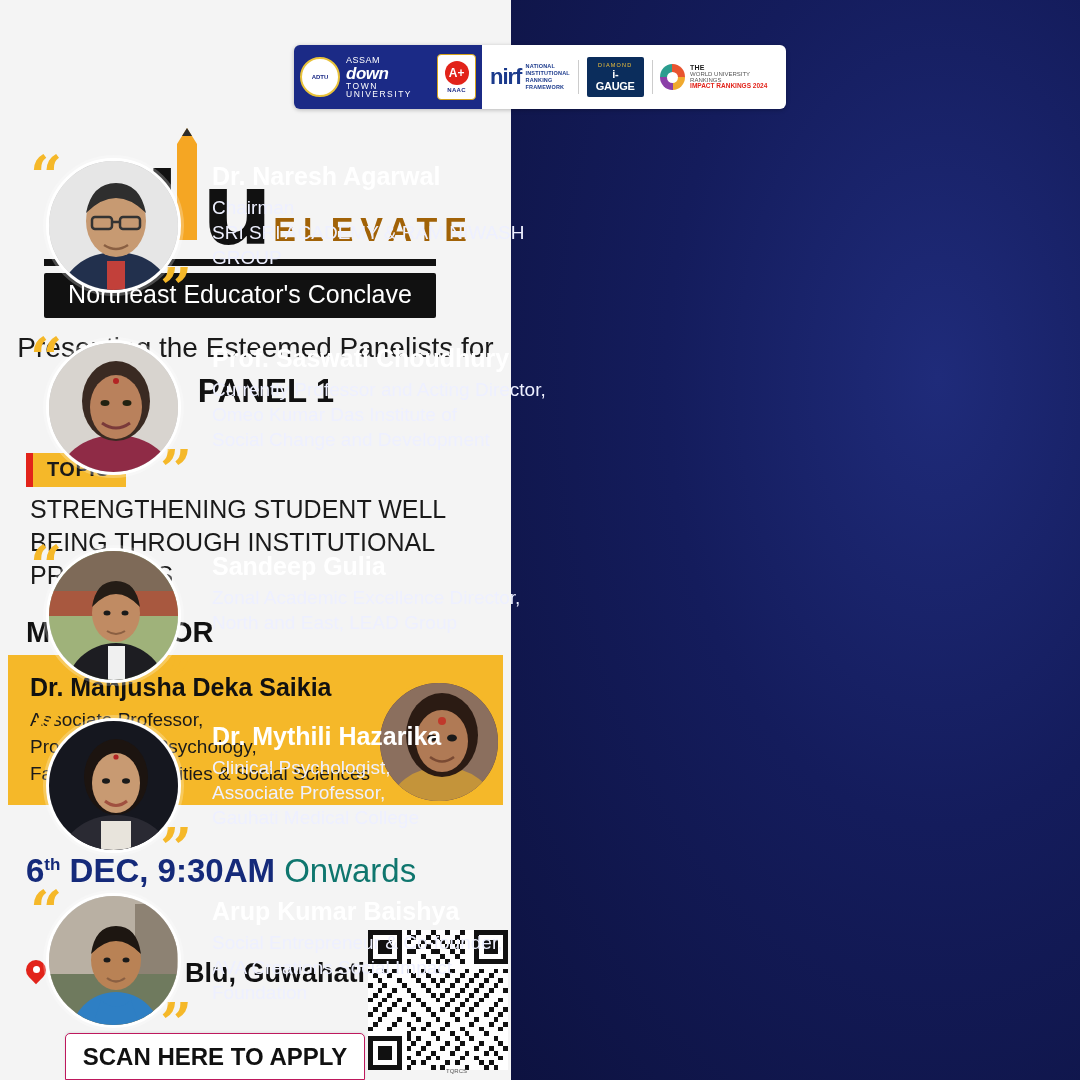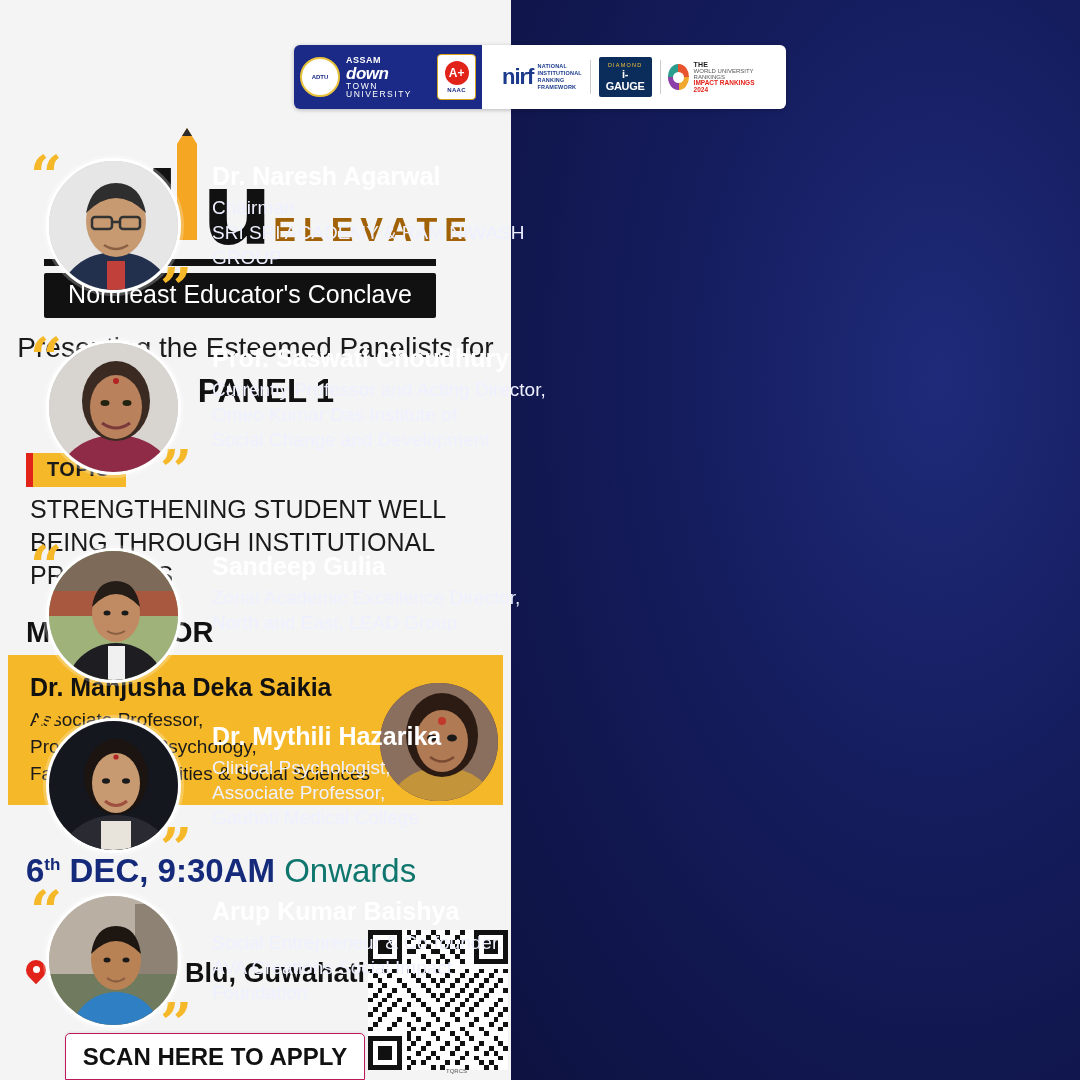--- a/index.html
+++ b/index.html
@@ -45,41 +45,41 @@
   .adtu-seal {
     width: 40px; height: 40px; border-radius: 50%;
     background: #ffffff;
     border: 2px solid #e8c23a;
     flex: 0 0 auto;
     display: flex; align-items: center; justify-content: center;
     font-size: 6px; color: #1b2a86; text-align: center; line-height: 1.05;
     font-weight: bold;
   }
   .adtu-text { color: #ffffff; line-height: 1.0; }
-  .adtu-assam { font-size: 9px; letter-spacing: .5px; font-weight: bold; color: #ffffff; }
+  .adtu-assam { font-size: 9px; letter-spacing: .5px; font-weight: normal; color: #ffffff; }
   .adtu-down { font-size: 17px; font-weight: bold; font-style: italic; color: #ffffff; letter-spacing: -.5px;}
   .adtu-town { font-size: 8.5px; letter-spacing: 1.5px; color: #ffffff; }
   .naac {
     margin-left: auto;
     width: 46px; height: 46px;
     background: #ffffff; border-radius: 4px;
     display: flex; flex-direction: column; align-items: center; justify-content: center;
     border: 1px solid #d6a419;
   }
   .naac-grade {
     background: #e2231a; color: #fff; font-weight: bold;
     font-size: 12px; border-radius: 50%; width: 24px; height: 24px;
     display:flex; align-items:center; justify-content:center;
   }
   .naac-label { font-size: 6px; font-weight: bold; color: #1b2a86; margin-top: 2px; letter-spacing: .3px;}
   .accred-right {
     flex: 1;
     background: #ffffff;
     display: flex; align-items: center; gap: 0px;
-    padding: 4px 20px;
+    padding: 4px 8px;
   }
   .nirf { display: flex; align-items: center; gap: 4px; padding-right: 8px; }
   .nirf-logo { font-size: 22px; font-weight: bold; color: #1b3a8c; letter-spacing: -1px; }
   .nirf-text { font-size: 5.5px; line-height: 1.25; color: #1b3a8c; font-weight: bold; letter-spacing: .2px;}
   .vbar { width: 1px; height: 34px; background: #cccccc; }
   .igauge {
     background: #0b2d5c; color: #fff; padding: 5px 7px; border-radius: 2px;
     margin: 0 8px; text-align: center;
   }
   .igauge-top { font-size: 5.5px; color: #f0c03a; letter-spacing: 1.2px; }

